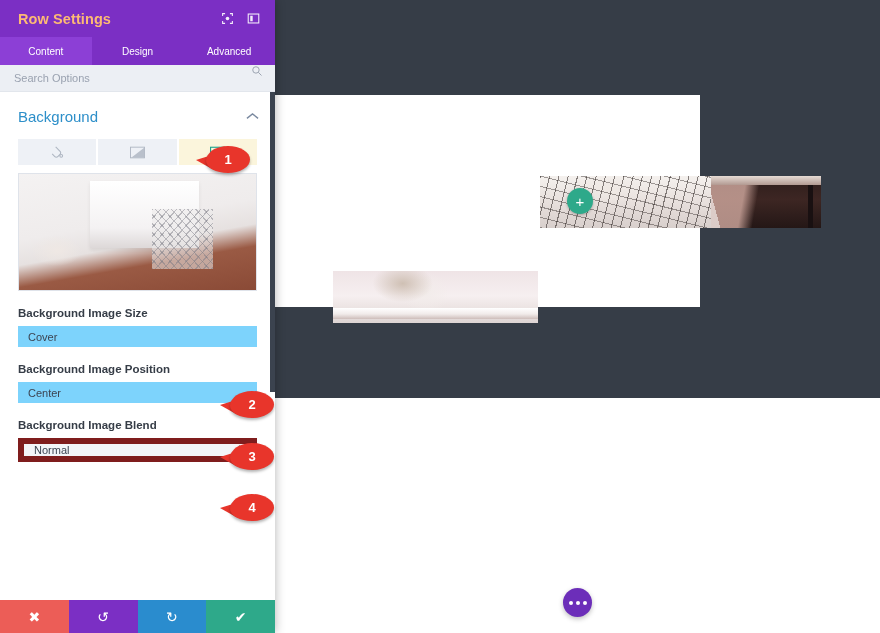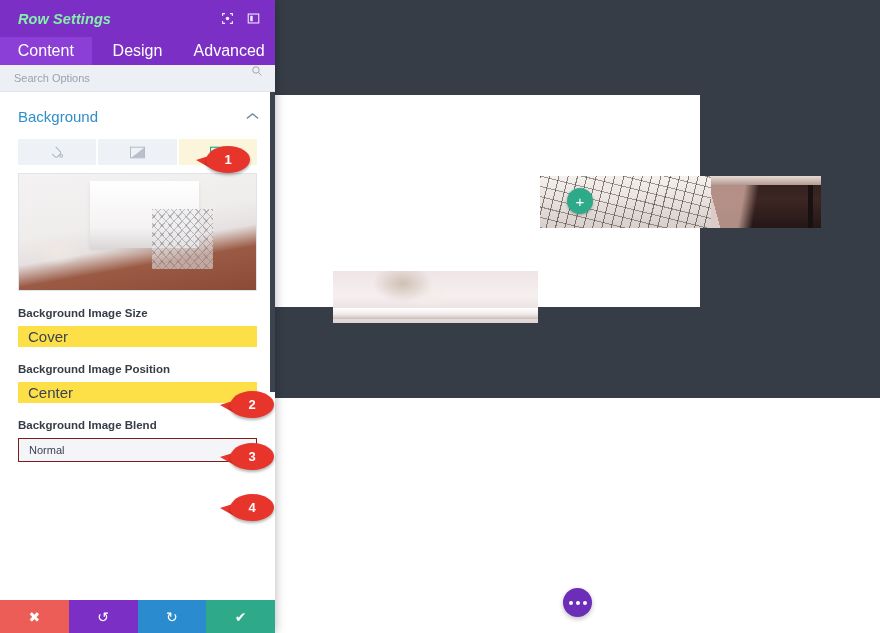--- a/index.html
+++ b/index.html
@@ -102,36 +102,35 @@
     display: flex; flex-direction: column;
     box-shadow: 0 0 10px rgba(0,0,0,.3);
   }
 
   #panel-header {
     height: 37px; background: #7b2fc4;
     display: flex; align-items: center;
     padding: 0 12px 0 18px;
   }
   #panel-title {
-    flex: 1; color: #86efac; font-size: 14.5px; font-weight: bold;
+    flex: 1; color: #fdba74; font-size: 14.5px; font-weight: bold;
     letter-spacing: .1px;
-    font-style: italic;
   }
   .hdr-icon {
     width: 20px; height: 20px; margin-left: 6px;
     display: flex; align-items: center; justify-content: center;
     cursor: pointer; opacity: .92;
   }
 
   #tabs {
     height: 28px; background: #7b2fc4; display: flex;
   }
   .tab {
     flex: 1; display: flex; align-items: center; justify-content: center;
-    color: #fff; font-size: 16px; cursor: pointer;
+    color: #fff; font-size: 10px; cursor: pointer;
     font-weight: 500;
   }
   .tab.active { background: #8c3fd6; }
 
   #searchbar {
     height: 27px; background: #eceff4;
     display: flex; 
     padding: 0 12px 0 14px;
     border-bottom: 1px solid #e2e6ec;
   }
@@ -189,28 +188,28 @@
       repeating-linear-gradient(132deg, rgba(120,120,130,.45) 0 1px, rgba(0,0,0,0) 1px 6px),
       rgba(235,233,234,.55);
   }
 
   .field { padding: 0 18px; margin-top: 16px; }
   .field-label {
     font-size: 11.5px; color: #363d47; font-weight: bold;
     margin-bottom: 7px;
   }
   .field-value {
-    height: 21px; background: #fde047;
+    height: 21px; background: #7dd3fc;
     display: flex; align-items: center;
-    padding: 0 10px; font-size: 15px; color: #3c4452;
+    padding: 0 10px; font-size: 11px; color: #3c4452;
     cursor: pointer;
   }
   .field-select {
     height: 24px; background: #f3f5f8;
-    border: 1px solid #7f1d1d;
+    border: 6px solid #7f1d1d;
     display: flex; align-items: center;
     padding: 0 8px 0 10px; font-size: 11px; color: #3c4452;
     cursor: pointer;
   }
   .field-select span:first-child { flex: 1; }
   .spinner { display:flex; flex-direction:column; gap:2px; color:#5b6474; }
   .spinner b { font-size: 7px; line-height: 5px; }
 
   
   #toggle-wrap { padding: 0 18px; margin-top: 14px; }

